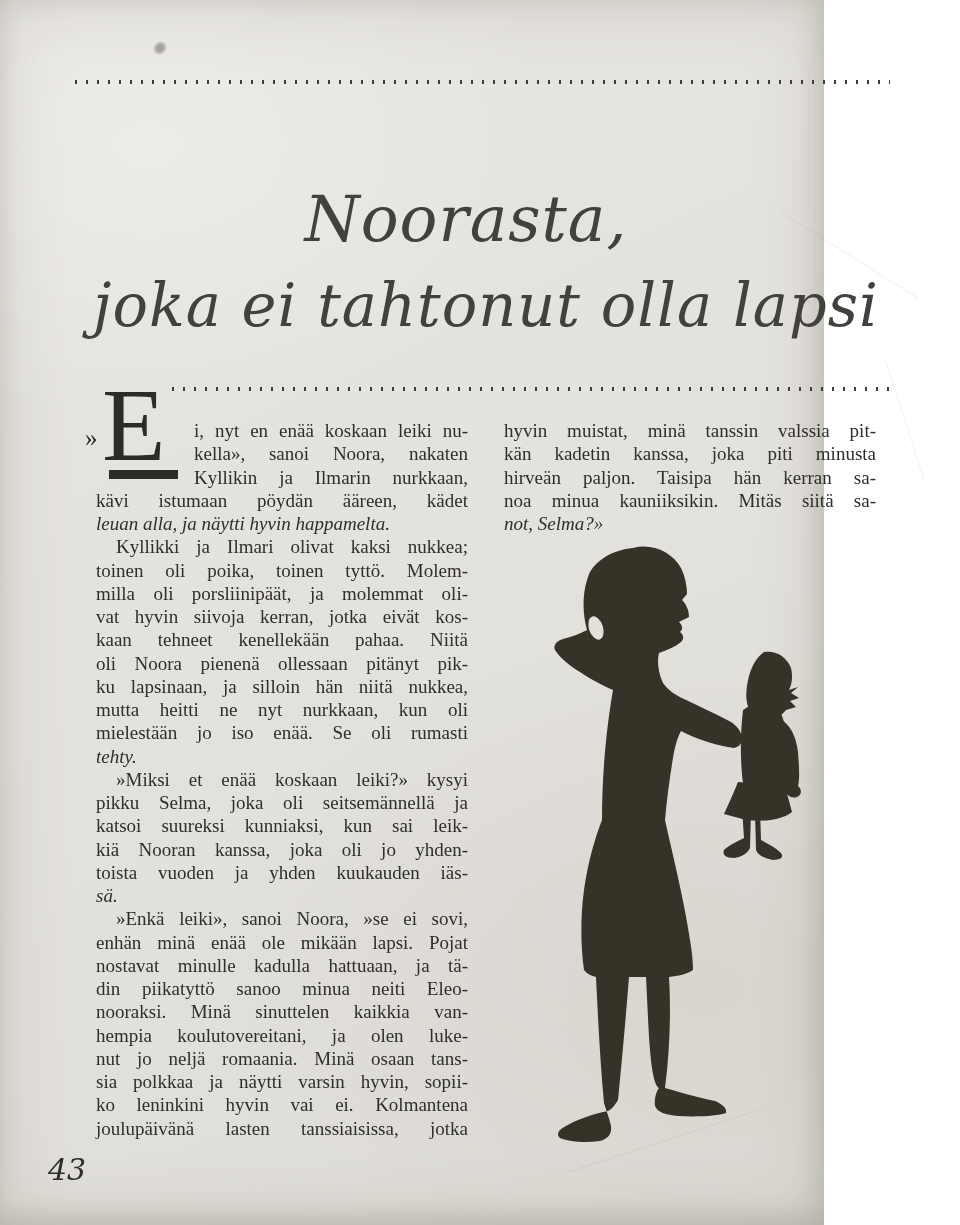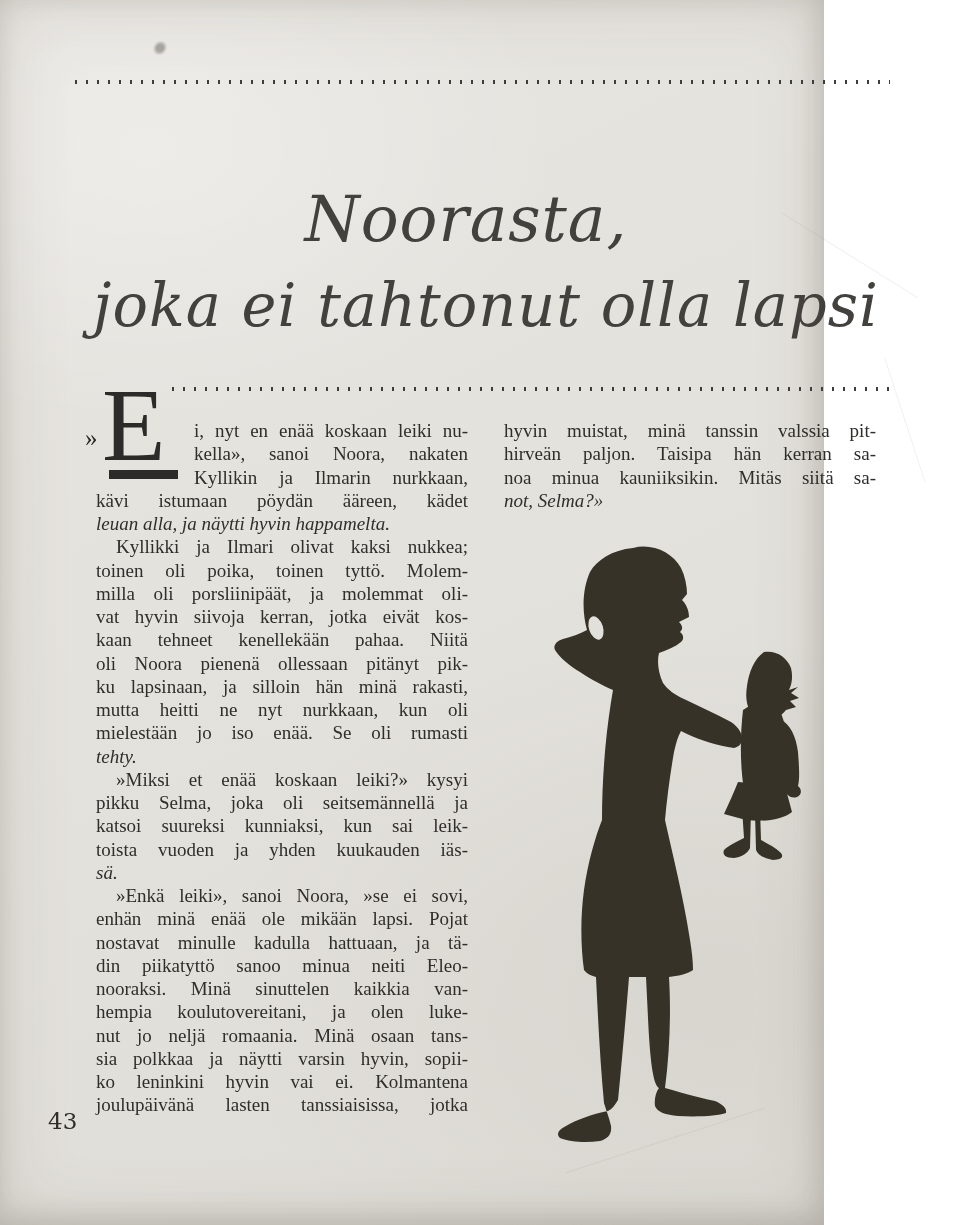--- a/index.html
+++ b/index.html
@@ -26,22 +26,22 @@
   .line{font-size:19px;line-height:23.25px;text-align:justify;text-align-last:justify;
         -moz-text-align-last:justify;}
   .line.l{text-align-last:left;font-style:italic;-moz-text-align-last:left;}
   .line.ind{text-indent:20px;}
   .line.short{margin-left:98px;}
   .dropcap{position:absolute;left:96px;top:419px;width:90px;height:72px;color:#2c2b29;}
   .dc-quote{position:absolute;left:-11px;top:5px;font-size:25px;}
   .dc-letter{position:absolute;left:6px;top:-46px;font-size:104px;line-height:1;
              font-family:"Liberation Serif",serif;}
   .dc-bar{position:absolute;left:13px;top:51px;width:69px;height:9px;background:#2c2b29;}
-  .pagenum{position:absolute;left:48px;top:1108px;font-family:"DejaVu Serif",serif;
-           font-size:23px;color:#2f2e2b;}
+  .pagenum{position:absolute;left:48px;top:1152px;font-family:"DejaVu Serif",serif;
+           font-style:italic;font-size:30px;color:#2f2e2b;}
   .silhouette{position:absolute;left:540px;top:540px;width:320px;height:620px;}
   .crease{position:absolute;height:1px;background:#8a8478;opacity:.12;pointer-events:none;}
   .c1{left:770px;top:255px;width:160px;transform:rotate(32deg);}
   .c2{left:560px;top:1140px;width:210px;transform:rotate(-18deg);}
   .c3{left:840px;top:420px;width:130px;transform:rotate(72deg);}
   .smudge{position:absolute;left:153px;top:40px;width:14px;height:16px;opacity:.55;
           background:radial-gradient(ellipse at 50% 50%, #6f6c66 0 30%, rgba(110,107,100,0) 70%);
           transform:rotate(40deg);pointer-events:none;}
 </style>
 </head>
@@ -69,45 +69,47 @@
         <div class="line j short">kella», sanoi Noora, nakaten</div>
         <div class="line j short">Kyllikin ja Ilmarin nurkkaan,</div>
         <div class="line j">kävi istumaan pöydän ääreen, kädet</div>
         <div class="line l">leuan alla, ja näytti hyvin happamelta.</div>
         <div class="line j ind">Kyllikki ja Ilmari olivat kaksi nukkea;</div>
         <div class="line j">toinen oli poika, toinen tyttö. Molem-</div>
         <div class="line j">milla oli porsliinipäät, ja molemmat oli-</div>
         <div class="line j">vat hyvin siivoja kerran, jotka eivät kos-</div>
         <div class="line j">kaan tehneet kenellekään pahaa. Niitä</div>
         <div class="line j">oli Noora pienenä ollessaan pitänyt pik-</div>
-        <div class="line j">ku lapsinaan, ja silloin hän minä rakasti,</div>
+        <div class="line j">ku lapsinaan, ja silloin hän niitä nukkea,</div>
         <div class="line j">mutta heitti ne nyt nurkkaan, kun oli</div>
         <div class="line j">mielestään jo iso enää. Se oli rumasti</div>
         <div class="line l">tehty.</div>
         <div class="line j ind">»Miksi et enää koskaan leiki?» kysyi</div>
         <div class="line j">pikku Selma, joka oli seitsemännellä ja</div>
         <div class="line j">katsoi suureksi kunniaksi, kun sai leik-</div>
+        <div class="line j">kiä Nooran kanssa, joka oli jo yhden-</div>
         <div class="line j">toista vuoden ja yhden kuukauden iäs-</div>
         <div class="line l">sä.</div>
         <div class="line j ind">»Enkä leiki», sanoi Noora, »se ei sovi,</div>
         <div class="line j">enhän minä enää ole mikään lapsi. Pojat</div>
         <div class="line j">nostavat minulle kadulla hattuaan, ja tä-</div>
         <div class="line j">din piikatyttö sanoo minua neiti Eleo-</div>
         <div class="line j">nooraksi. Minä sinuttelen kaikkia van-</div>
         <div class="line j">hempia koulutovereitani, ja olen luke-</div>
         <div class="line j">nut jo neljä romaania. Minä osaan tans-</div>
         <div class="line j">sia polkkaa ja näytti varsin hyvin, sopii-</div>
         <div class="line j">ko leninkini hyvin vai ei. Kolmantena</div>
         <div class="line j">joulupäivänä lasten tanssiaisissa, jotka</div>
       </div>
   </div>
 
   <div class="col col-right">
     <div class="lines">
         <div class="line j">hyvin muistat, minä tanssin valssia pit-</div>
+        <div class="line j">kän kadetin kanssa, joka piti minusta</div>
         <div class="line j">hirveän paljon. Taisipa hän kerran sa-</div>
         <div class="line j">noa minua kauniiksikin. Mitäs siitä sa-</div>
         <div class="line l">not, Selma?»</div>
       </div>
   </div>
 
   <svg class="silhouette" viewBox="0 0 320 620" xmlns="http://www.w3.org/2000/svg">
     <g fill="#363228">
 
       <path d="M93 8

